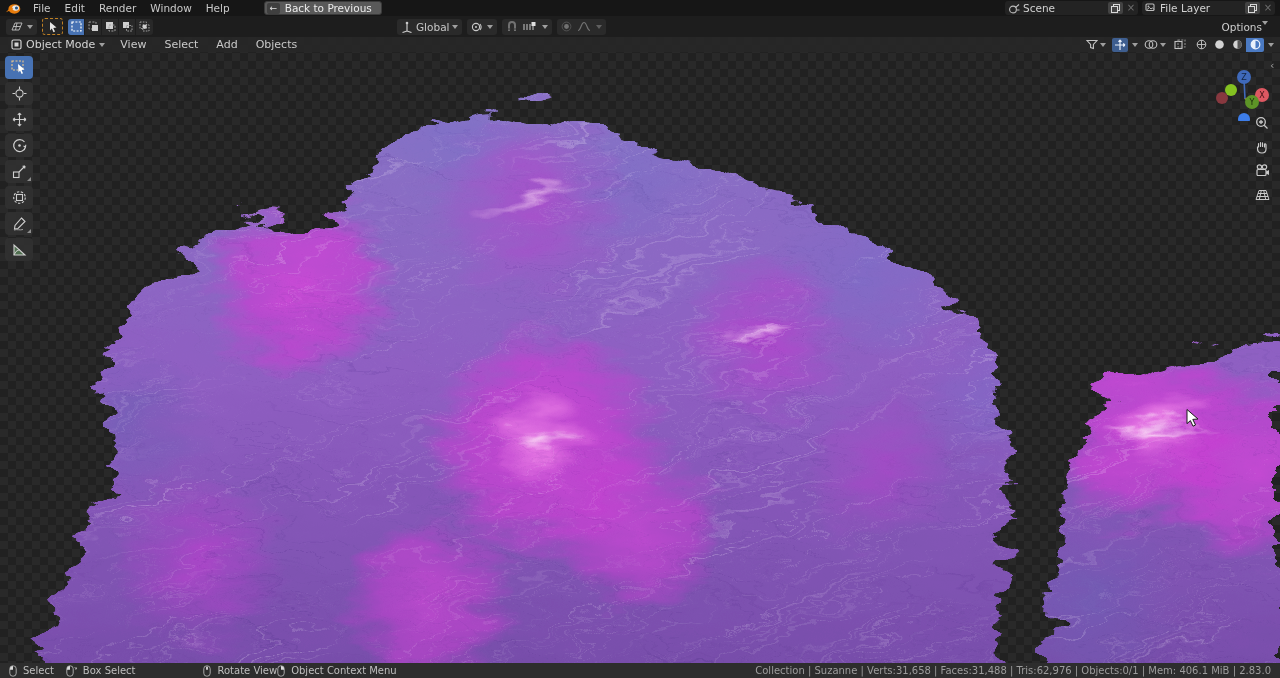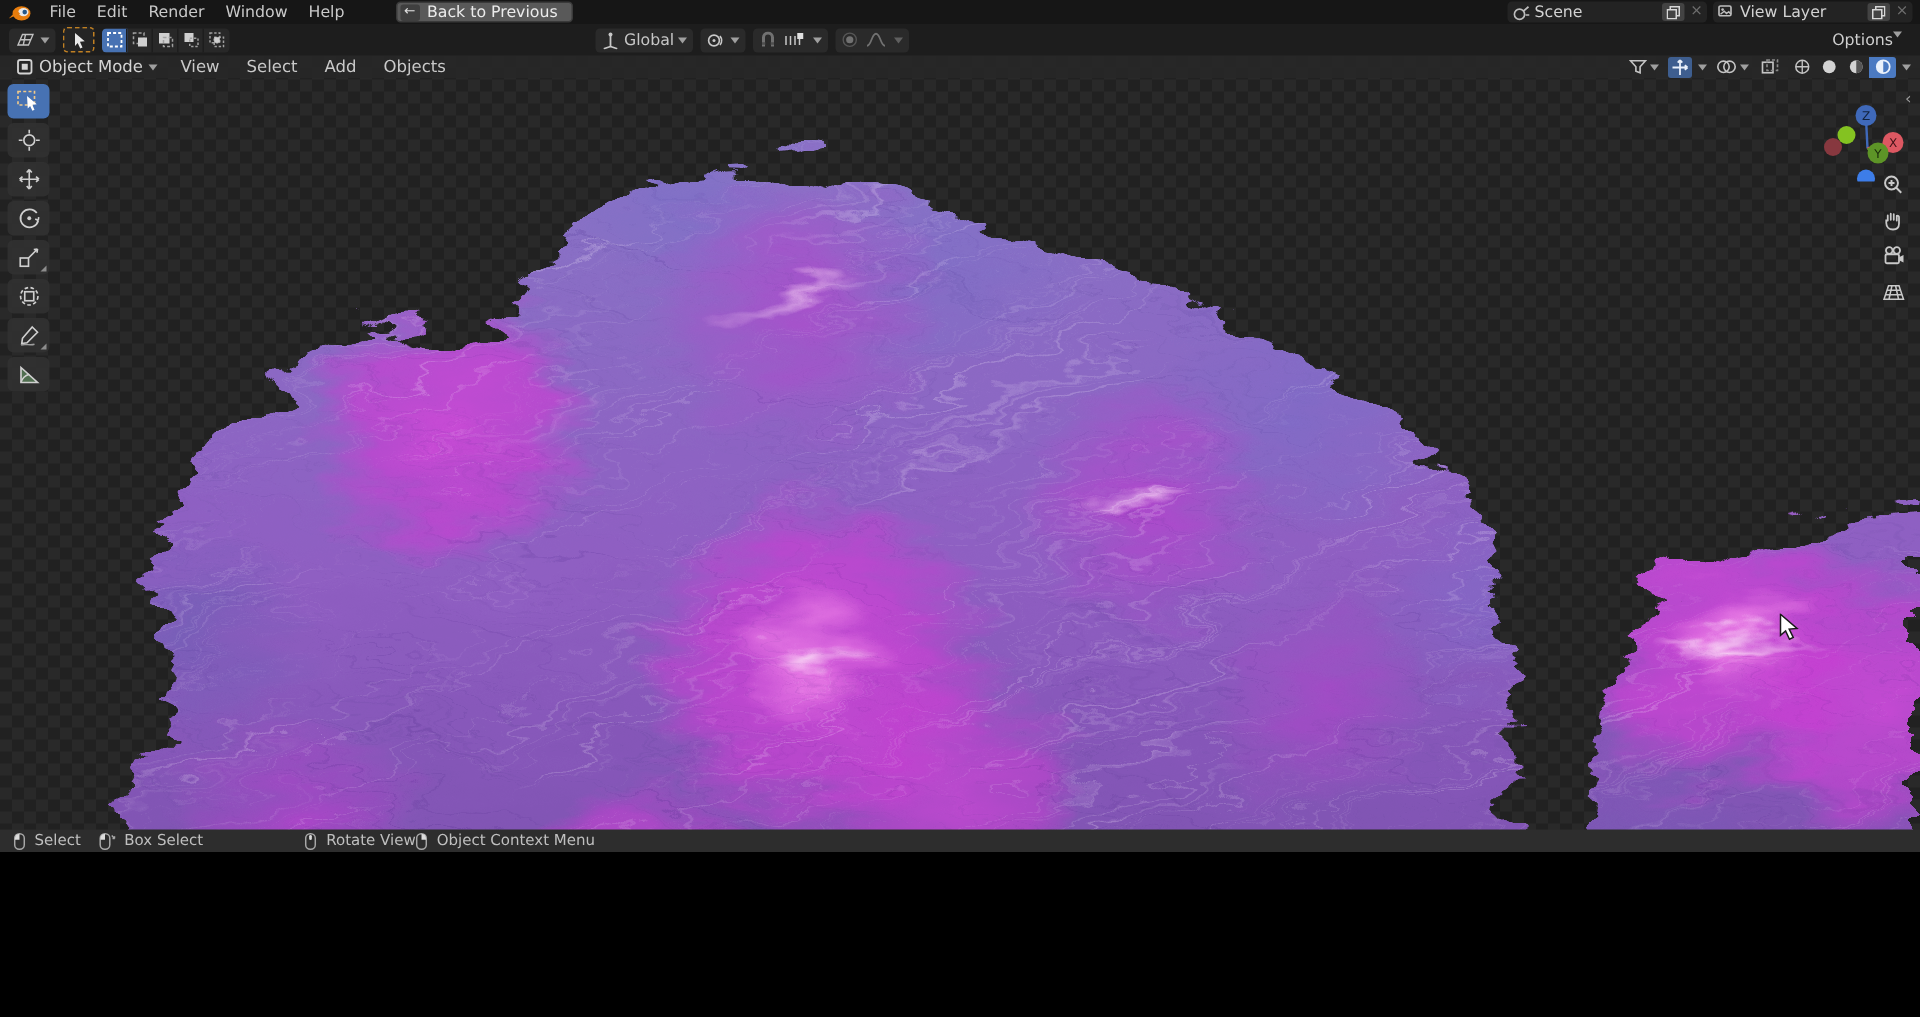--- a/index.html
+++ b/index.html
@@ -1,18 +1,18 @@
 <!DOCTYPE html>
 <html><head>
 <meta charset="utf-8">
 <style>
   * { box-sizing: border-box; }
   html,body { margin:0; padding:0; background:#000; }
   .app {
-    position:relative; width:1280px; height:568px; overflow:hidden;
+    position:relative; width:1280px; height:678px; overflow:hidden;
     background:#161616; font-family:"DejaVu Sans", sans-serif;
     -webkit-user-select:none; user-select:none; color:#c6c6c6;
   }
   
   .row1 { display:flex; align-items:center; height:16px; background:#161616; padding:0 5px; font-size:10.5px; }
   .logo { width:17px; height:13px; margin-right:4px; }
   .menu { padding:0 7px; line-height:16px; color:#c9c9c9; border-radius:3px; }
   .backbtn { margin-left:27px; display:flex; align-items:center; gap:5px; background:#595959; border:1px solid #3a3a3a;
              border-radius:3px; height:14px; padding:0 9px 0 2px; color:#ebebeb; }
   .backbtn .ibox { background:#3f3f3f; border-radius:2px; width:13px; height:11px; line-height:11px; text-align:center; font-size:9px; color:#e0e0e0; }
@@ -101,21 +101,21 @@
             </svg>
         </span>
         <span class="xicon">×</span>
       </div>
       <div class="idfield">
         <svg width="12" height="11" viewBox="0 0 12 11">
           <rect x="1" y="1" width="8" height="6.5" rx="1" fill="none" stroke="#bdbdbd" stroke-width="1.1"></rect>
           <circle cx="3.4" cy="3.4" r="0.9" fill="#bdbdbd"></circle>
           <path d="M2,6.5 L4.5,4.5 L6,6 L7.5,4.8 L9,6.5" stroke="#bdbdbd" stroke-width="1" fill="none"></path>
         </svg>
-        <span class="grow">View Layer</span>
+        <span class="grow">File Layer</span>
         <span class="copybtn">
           <svg width="9" height="9" viewBox="0 0 9 9">
               <rect x="2.5" y="0.5" width="6" height="6" fill="none" stroke="#d8d8d8"></rect>
               <rect x="0.5" y="2.5" width="6" height="6" fill="#434343" stroke="#d8d8d8"></rect>
             </svg>
         </span>
         <span class="xicon">×</span>
       </div>
     </div>
   </div>
@@ -492,15 +492,16 @@
       </svg>
       <span>Rotate View</span>
     </div>
     <div class="kmitem" style="">
       <svg width="8" height="12" viewBox="0 0 8 12">
         <rect x="0.8" y="0.8" width="6.4" height="10.4" rx="3" fill="none" stroke="#a8a8a8" stroke-width="1"></rect>
         <path d="M7,4 C7,1.8 5.8,1 4,1 L4,4.8 L7,4.8 Z" fill="#dcdcdc"></path>
       </svg>
       <span>Object Context Menu</span>
     </div>
+    <span class="stats">Collection | Suzanne | Verts:31,658 | Faces:31,488 | Tris:62,976 | Objects:0/1 | Mem: 406.1 MiB | 2.83.0</span>
   </div>
 
 </div>
 
 </body></html>

